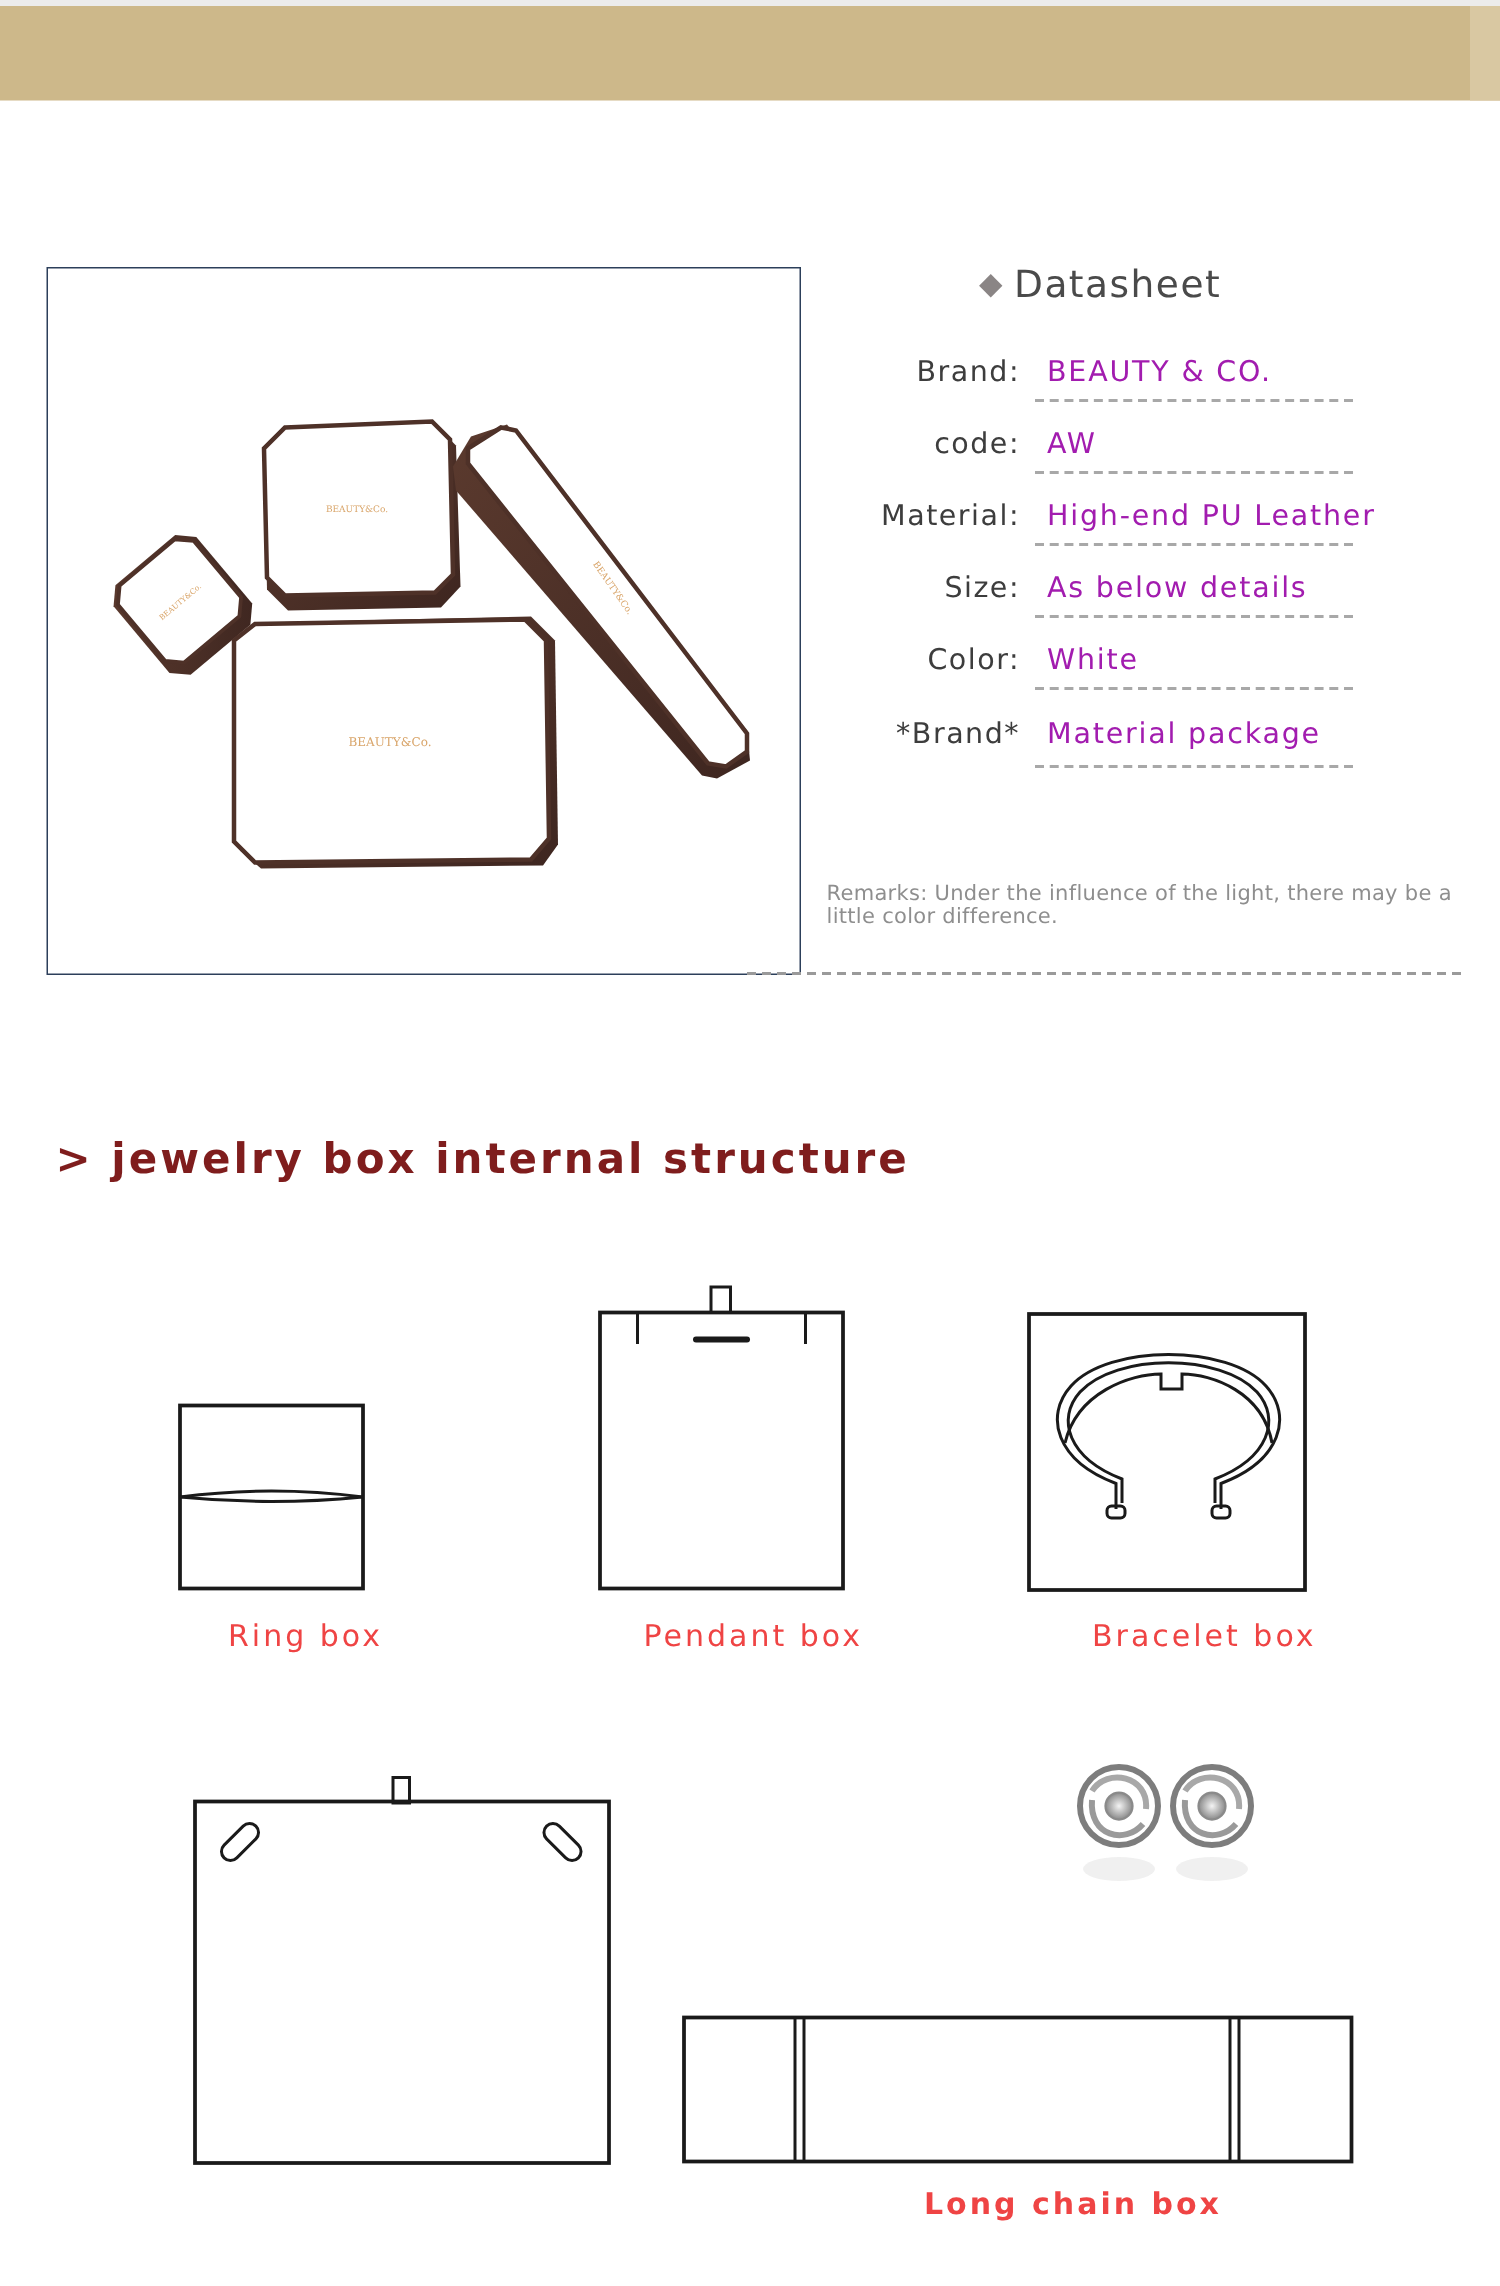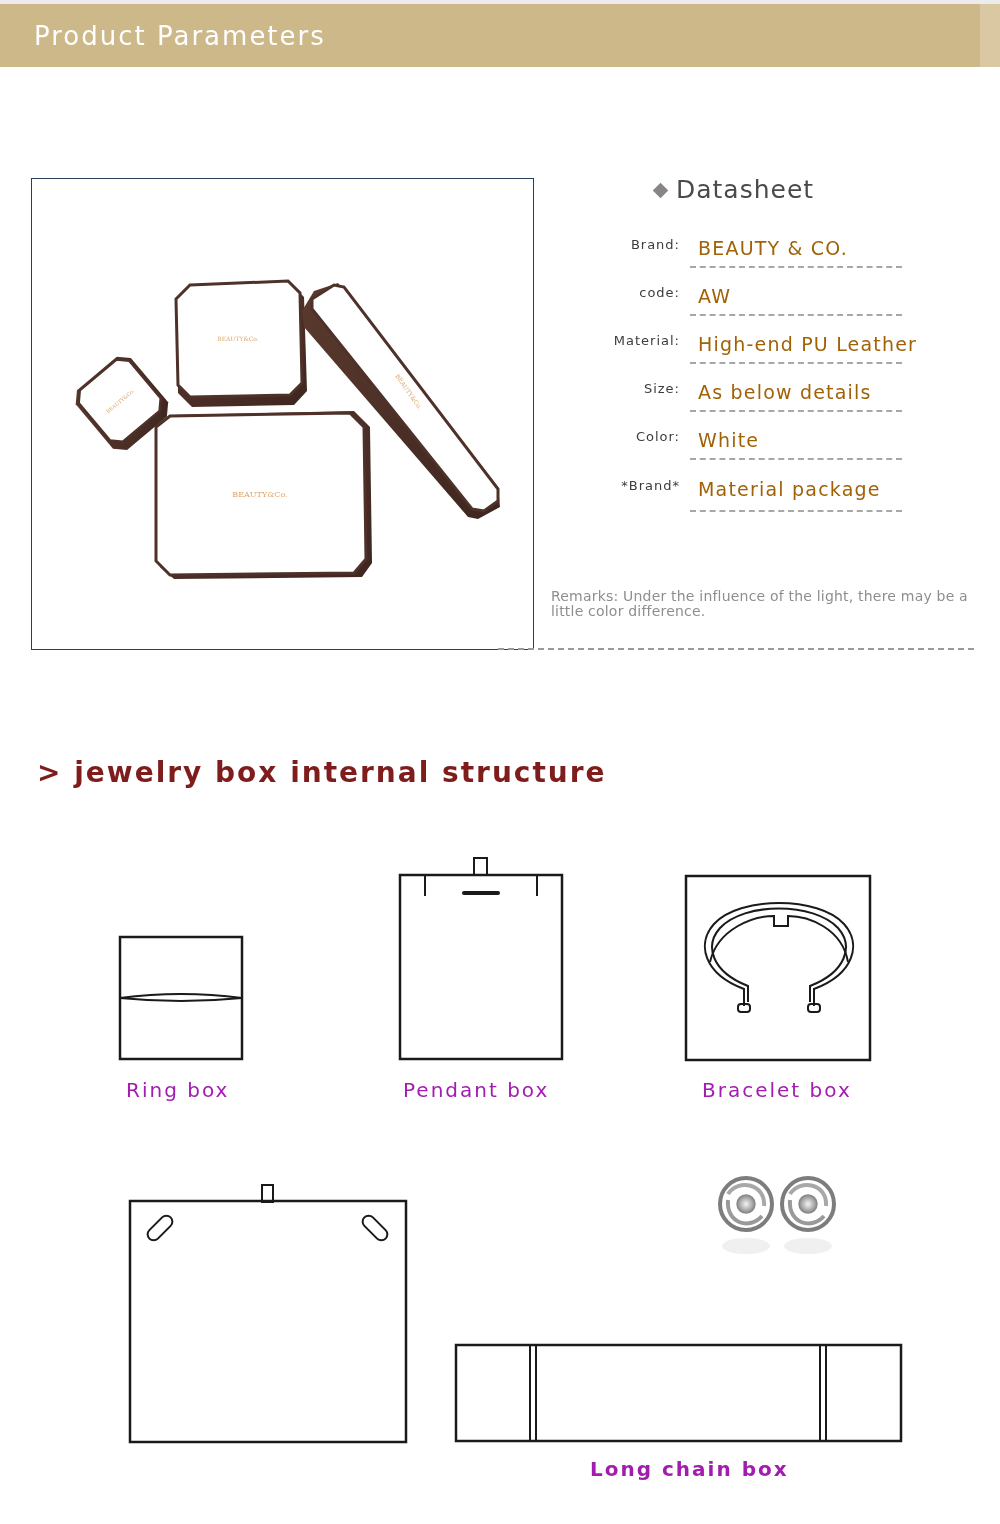--- a/index.html
+++ b/index.html
@@ -11,41 +11,40 @@
     .header-bar .edge { position: absolute; right: 0; top: 0; width: 20px; height: 63px; background: #d9c8a2; }
     .header-title { position: absolute; left: 34px; top: 17px; font-family: "DejaVu Sans", sans-serif; font-size: 26px; letter-spacing: 2px; color: #ffffff; font-weight: normal; }
 
     .photo-frame { position: absolute; left: 31px; top: 178px; width: 503px; height: 472px; border: 1.5px solid #2c3f5a; background: #fff; }
     .photo-frame svg { position: absolute; left: 0; top: 0; }
 
     .datasheet-head { position: absolute; left: 655px; top: 175px; font-size: 25px; color: #4a4a4a; letter-spacing: 1px; }
     .datasheet-head .diamond { display: inline-block; width: 11px; height: 11px; background: #8a8585; transform: rotate(45deg); margin-right: 10px; vertical-align: 2px; }
 
     .spec-row { position: absolute; left: 540px; width: 420px; height: 40px; }
-    .spec-label { position: absolute; right: 280px; top: 0; font-size: 13px; color: #3d3d3d; letter-spacing: 1px; text-align: right; white-space: nowrap; }
-    .spec-value { position: absolute; left: 158px; top: 0; font-size: 19px; color: #a16207; letter-spacing: 1.2px; white-space: nowrap; }
+    .spec-label { position: absolute; right: 280px; top: 0; font-size: 19px; color: #3d3d3d; letter-spacing: 1px; text-align: right; white-space: nowrap; }
+    .spec-value { position: absolute; left: 158px; top: 0; font-size: 19px; color: #a21caf; letter-spacing: 1.2px; white-space: nowrap; }
     .spec-line { position: absolute; left: 150px; top: 29px; width: 212px; height: 0; border-top: 2px dashed #a8a8a8; }
 
     .remarks { position: absolute; left: 551px; top: 589px; width: 430px; font-size: 14px; line-height: 15px; color: #8e8e8e; letter-spacing: 0.2px; }
     .remarks-line { position: absolute; left: 498px; top: 648px; width: 476px; border-top: 2px dashed #9a9a9a; }
 
     .section-title { position: absolute; left: 37px; top: 756px; font-size: 28px; color: #7f1d1d; letter-spacing: 2px; font-family: "DejaVu Sans", sans-serif; }
 
     .diagram { position: absolute; }
     .diagram svg { display: block; }
-    .diagram-label { position: absolute; font-size: 20px; color: #a21caf; letter-spacing: 2px; white-space: nowrap; }
+    .diagram-label { position: absolute; font-size: 20px; color: #ef4444; letter-spacing: 2px; white-space: nowrap; margin-left: 26px; }
   </style>
 </head>
 <body>
 
 <div class="topstrip"></div>
 
 <div class="header-bar">
   <div class="edge"></div>
-  <h1 class="header-title">Product Parameters</h1>
 </div>
 
 <div class="photo-frame">
   <svg width="500" height="469" viewBox="0 0 500 469">
     <defs>
       <linearGradient id="wood" x1="0" y1="0" x2="1" y2="1">
         <stop offset="0" stop-color="#5b3a2e"></stop>
         <stop offset="1" stop-color="#3e2620"></stop>
       </linearGradient>
     </defs>

